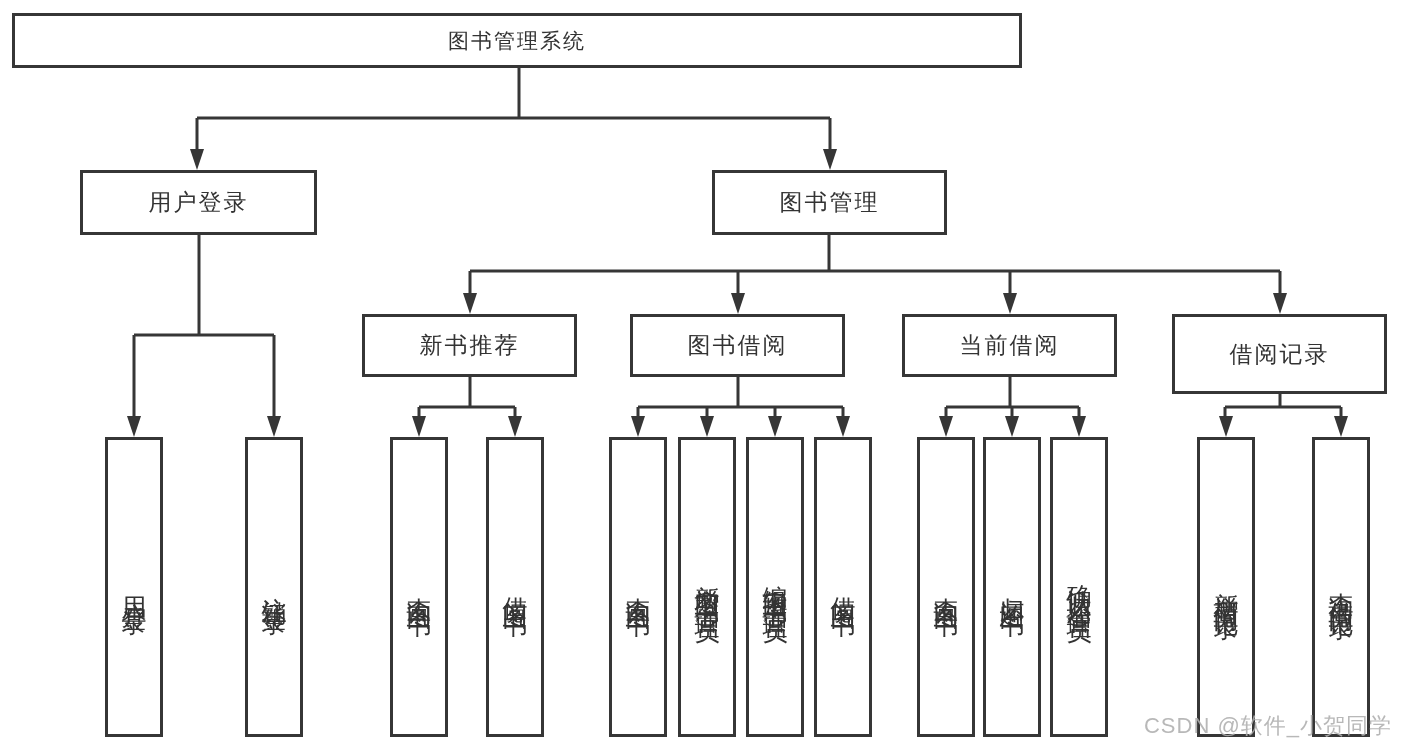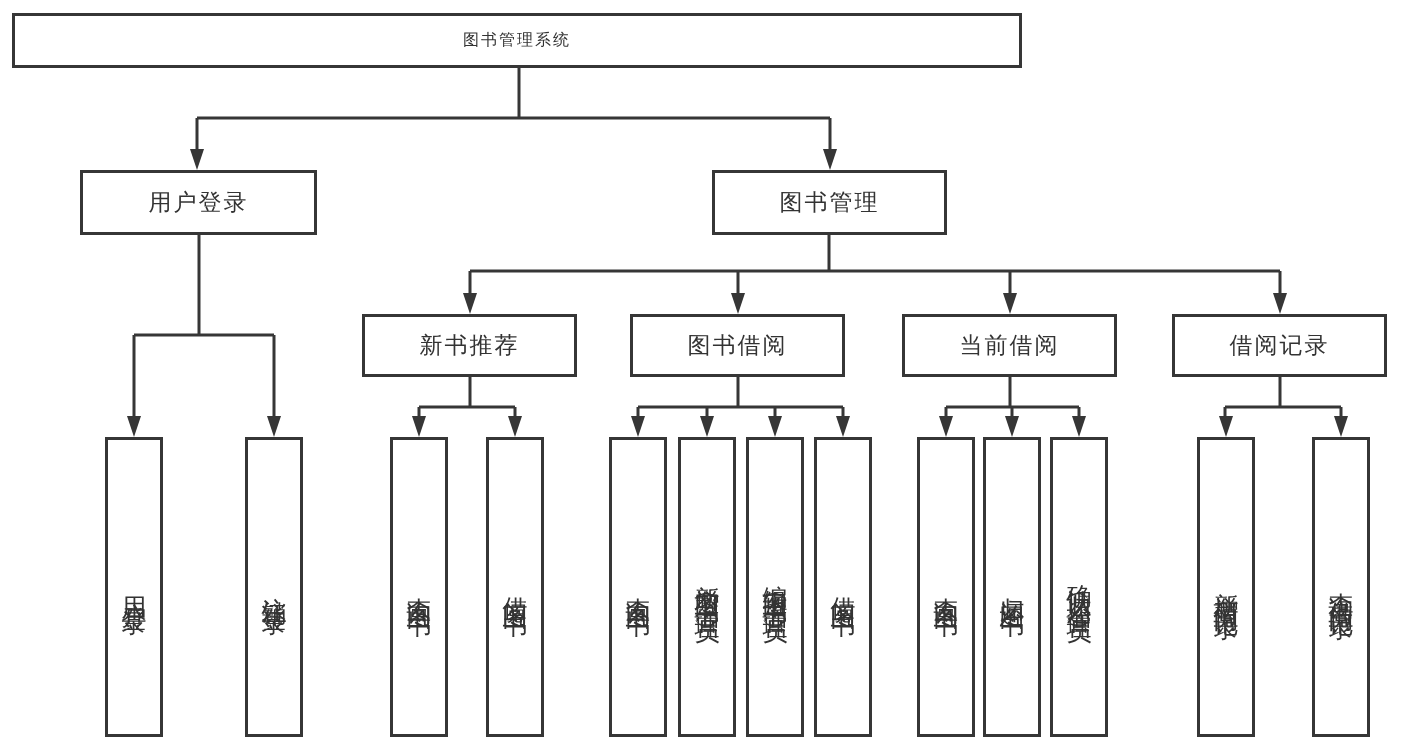--- a/index.html
+++ b/index.html
@@ -4,21 +4,21 @@
 <style>
   html,body{margin:0;padding:0;background:#ffffff;}
   #stage{
     position:relative;width:1405px;height:747px;background:#ffffff;overflow:hidden;
     font-family:"Liberation Sans","DejaVu Sans",sans-serif;color:#333333;
   }
   .box{
     position:absolute;box-sizing:border-box;border:3px solid #363636;background:#ffffff;
     display:flex;align-items:center;justify-content:center;text-align:center;
   }
-  .root-box{font-size:16px;letter-spacing:2px;}
+  .root-box{font-size:21px;letter-spacing:2px;}
   .lvl-box{font-size:23px;letter-spacing:2px;}
   .leaf-box span{
     writing-mode:vertical-lr;text-orientation:mixed;
     font-size:25px;letter-spacing:5px;line-height:1;white-space:nowrap;
   }
   #connectors{position:absolute;left:0;top:0;z-index:0;}
   .box{z-index:1;}
   #watermark{
     position:absolute;right:13px;bottom:6px;z-index:5;
     font-size:22px;letter-spacing:1px;color:rgba(174,174,174,0.88);white-space:nowrap;
@@ -82,21 +82,21 @@
 
   <div class="box lvl-box" style="left:362px;top:314px;width:215px;height:63px;">
     <span>新书推荐</span>
   </div>
   <div class="box lvl-box" style="left:902px;top:314px;width:215px;height:63px;">
     <span>当前借阅</span>
   </div>
   <div class="box lvl-box" style="left:630px;top:314px;width:215px;height:63px;">
     <span>图书借阅</span>
   </div>
-  <div class="box lvl-box" style="left:1172px;top:314px;width:215px;height:63px;">
+  <div class="box lvl-box" style="left:1172px;top:314px;width:215px;height:80px;">
     <span>借阅记录</span>
   </div>
 
   <div class="box leaf-box" style="left:105px;top:437px;width:58px;height:300px;">
     <span>用户登录</span>
   </div>
   <div class="box leaf-box" style="left:245px;top:437px;width:58px;height:300px;">
     <span>注销登录</span>
   </div>
 
@@ -130,14 +130,15 @@
     <span>确认归还（管理员）</span>
   </div>
 
   <div class="box leaf-box" style="left:1197px;top:437px;width:58px;height:300px;">
     <span>新增借阅记录</span>
   </div>
   <div class="box leaf-box" style="left:1312px;top:437px;width:58px;height:300px;">
     <span>查询借阅记录</span>
   </div>
 
+  <div id="watermark">CSDN @软件_小贺同学</div>
 
 </div>
 
 </body></html>

